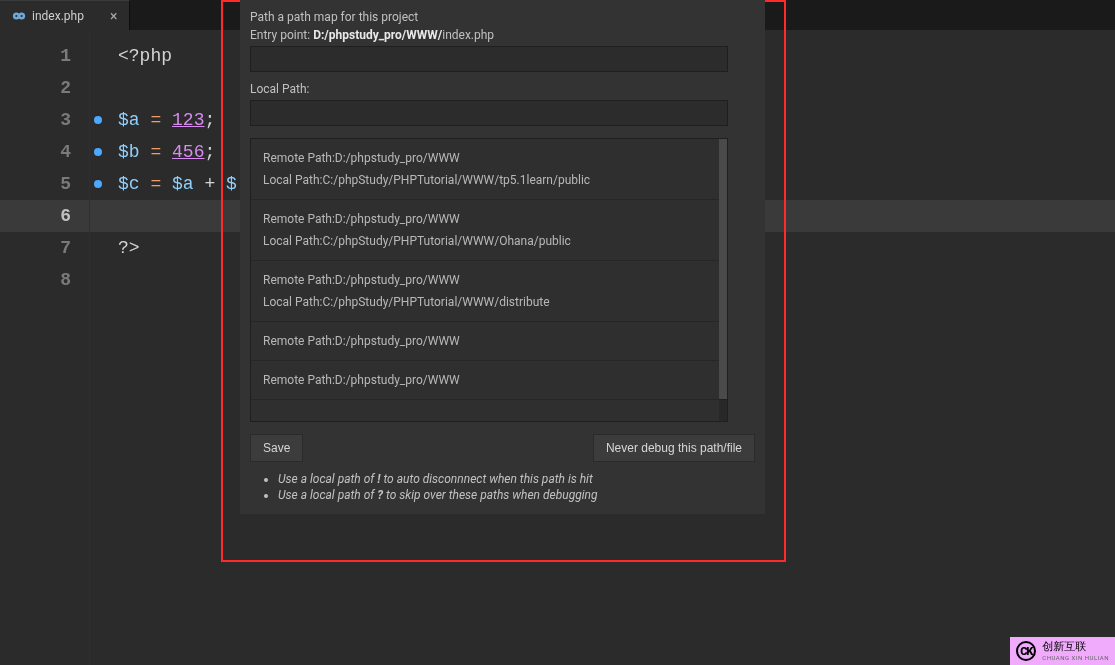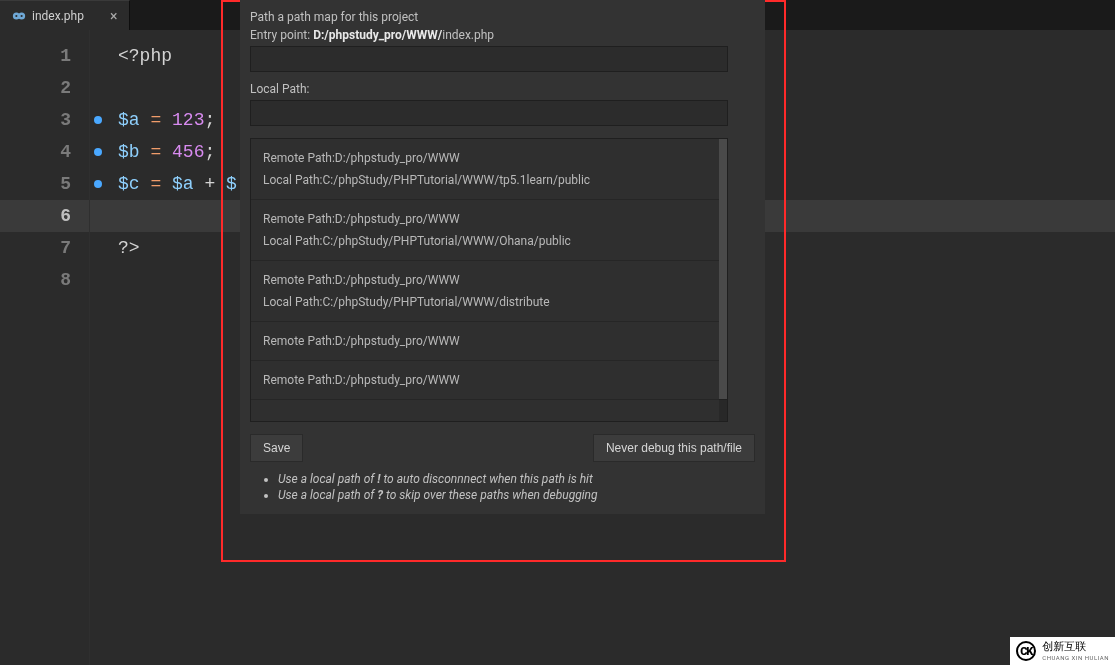--- a/index.html
+++ b/index.html
@@ -81,21 +81,21 @@
     position: absolute;
     left: 4px;
     top: 50%;
     transform: translateY(-50%);
     width: 8px; height: 8px; border-radius: 50%;
     background: #4aa8ff;
   }
   .tok-tag { color: #d4d4d4; }
   .tok-var { color: #8ecffc; }
   .tok-op  { color: #f09c6a; }
-  .tok-num { color: #d88bf0; }
+  .tok-num { color: #d88bf0; text-decoration: underline; }
   .tok-punc{ color: #d4d4d4; }
 
   
   .dialog-outline {
     position: absolute;
     left: 221px;
     top: 0px;
     width: 565px;
     height: 562px;
     border: 2px solid #ff2a2a;
@@ -173,21 +173,21 @@
     color: #c2c2c2;
   }
   .hints li { list-style: disc; margin-bottom: 2px; font-style: italic; }
   .hints li .bold { font-weight: 700; }
 
   
   .watermark {
     position: absolute;
     right: 0; bottom: 0;
     display: flex; align-items: center;
-    background: #ffffff;
+    background: #f0abfc;
     padding: 4px 6px;
     gap: 6px;
   }
   .wm-icon {
     width: 20px; height: 20px;
     border: 2px solid #000; border-radius: 50%;
     display: flex; align-items: center; justify-content: center;
     font-weight: 900; font-size: 11px; color: #000;
     letter-spacing: -1px;
   }

